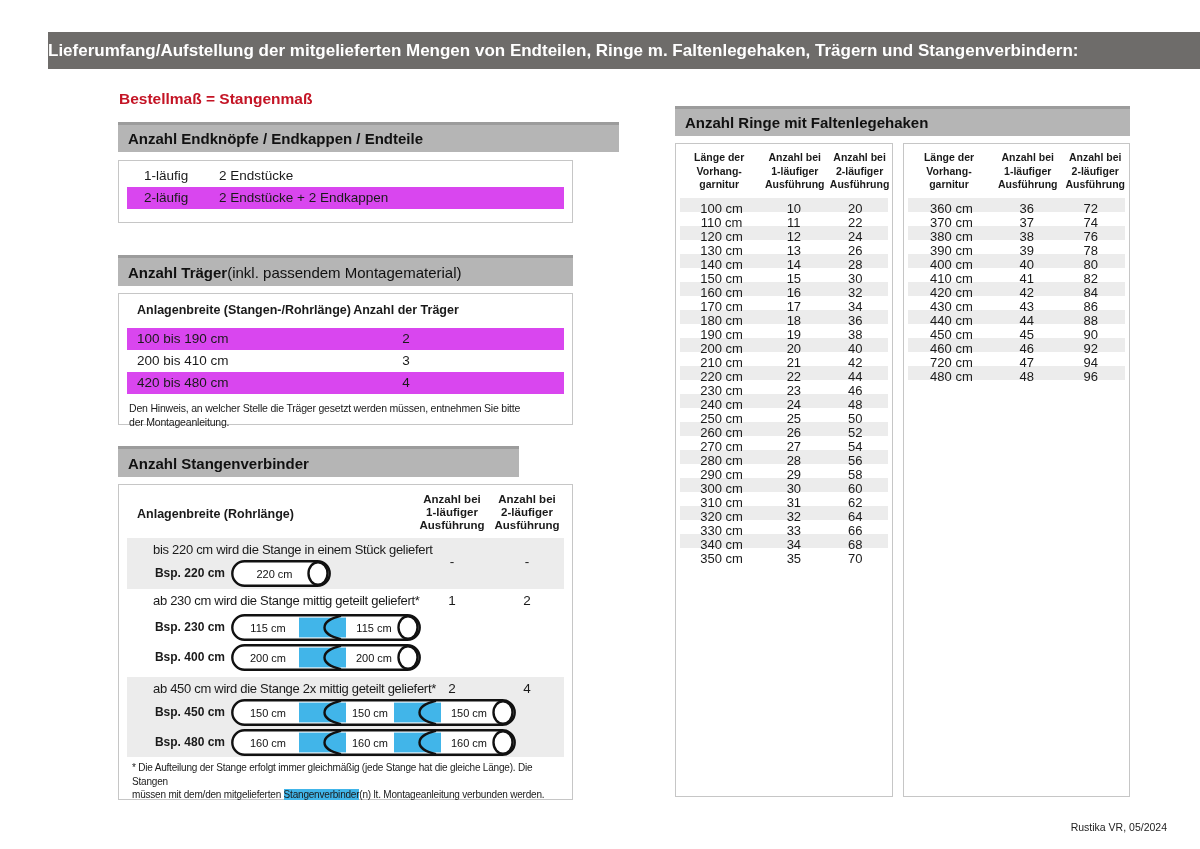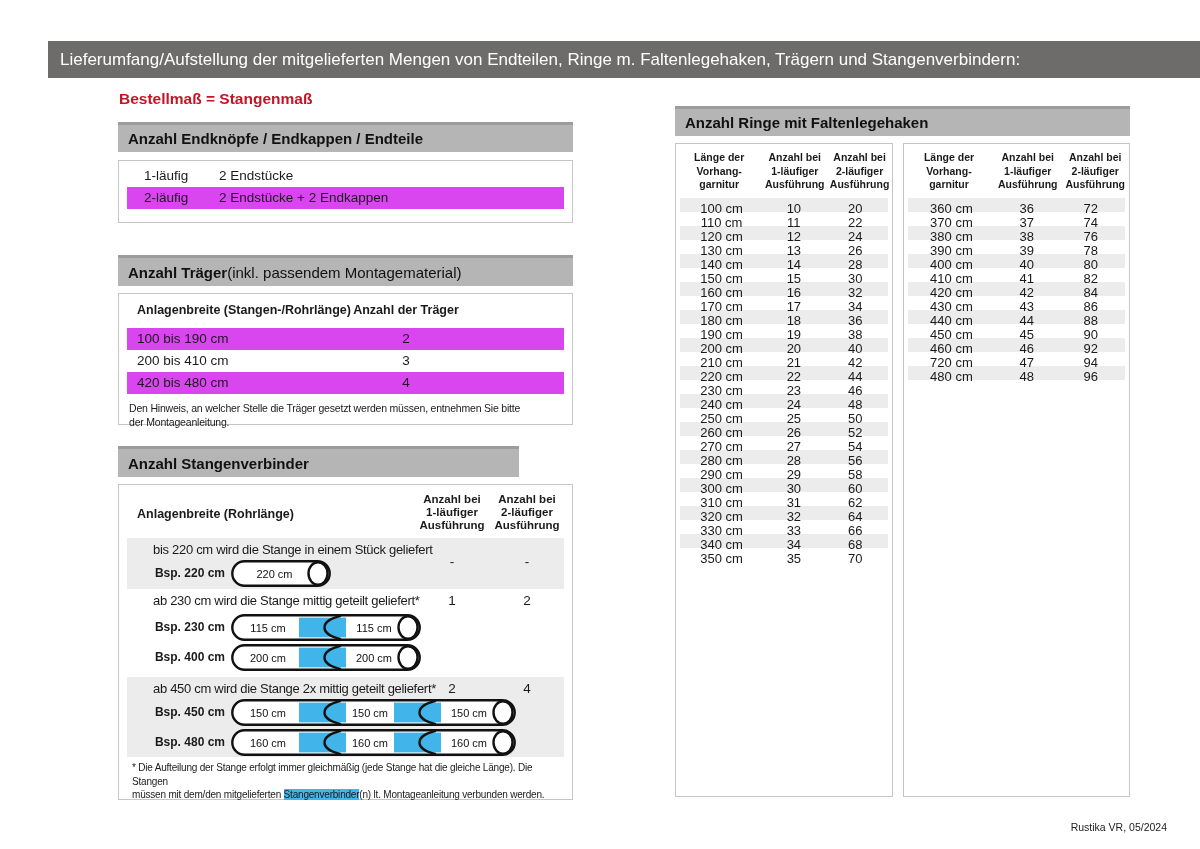--- a/index.html
+++ b/index.html
@@ -4,34 +4,34 @@
 <style>
   html,body{margin:0;padding:0;}
   body{
     width:1200px;height:849px;position:relative;background:#ffffff;
     font-family:"Liberation Sans",sans-serif;color:#1a1a1a;overflow:hidden;
     -webkit-font-smoothing:antialiased;
   }
   .abs{position:absolute;}
   
   #banner{
-    left:48px;top:41px;width:1152px;height:37px;background:#6e6c6a;
-    color:#fff;font-weight:normal;font-size:17px;line-height:37px;
-    padding-left:12px;box-sizing:border-box;white-space:nowrap;
+    left:48px;top:32px;width:1152px;height:37px;background:#6e6c6a;
+    color:#fff;font-weight:bold;font-size:17px;line-height:37px;
+    box-sizing:border-box;white-space:nowrap;
   }
   
   #subtitle{left:119px;top:90px;font-size:15.5px;font-weight:bold;color:#c41425;}
   
   .secbar{
     background:#b5b5b5;border-top:3px solid #9c9c9c;box-sizing:border-box;
     font-size:15px;font-weight:bold;color:#111;display:flex;align-items:center;
     padding-left:10px;white-space:nowrap;
   }
   .secbar .normal{font-weight:normal;}
-  #bar1{left:118px;top:122px;width:455px;height:30px;}
+  #bar1{left:118px;top:122px;width:501px;height:30px;}
   #bar2{left:118px;top:255px;width:455px;height:31px;}
   #bar3{left:118px;top:446px;width:401px;height:31px;}
   #bar4{left:675px;top:106px;width:455px;height:30px;}
   
   .box{background:#fff;border:1px solid #c6c6c6;box-sizing:border-box;}
   #box1{left:118px;top:160px;width:455px;height:63px;padding-top:4px;}
   #box2{left:118px;top:293px;width:455px;height:132px;}
   #box3{left:118px;top:484px;width:455px;height:316px;}
   #ringeL{left:675px;top:143px;width:218px;height:654px;}
   #ringeR{left:903px;top:143px;width:227px;height:654px;}

